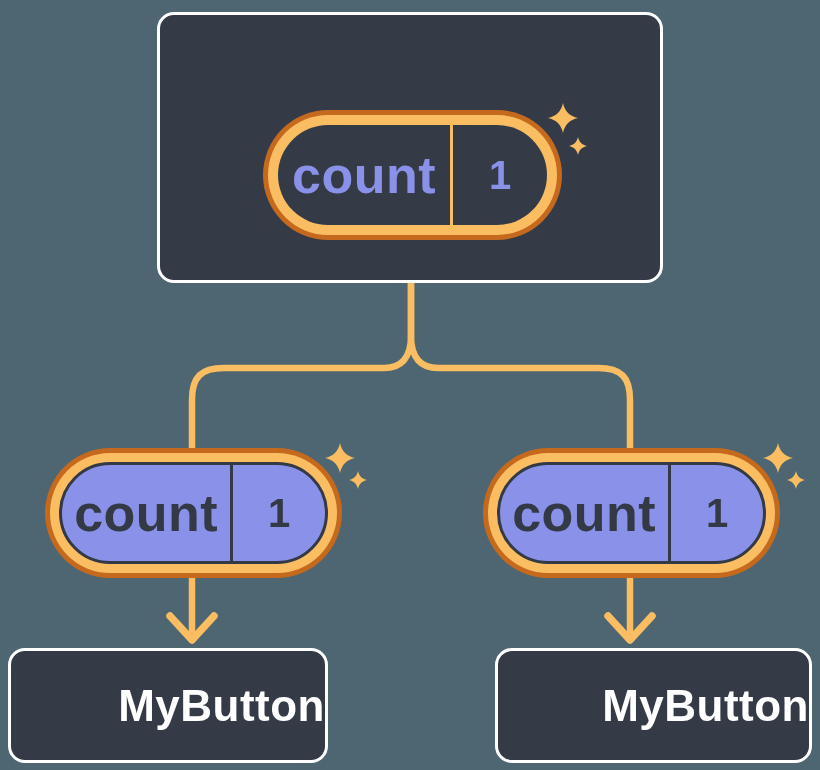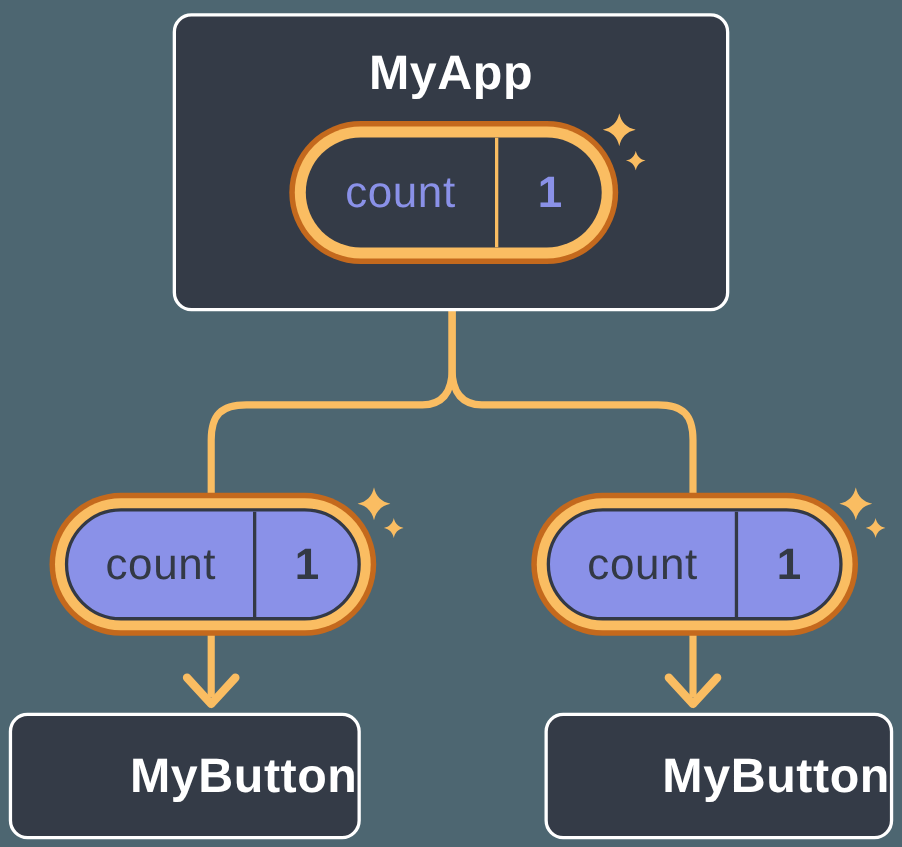--- a/index.html
+++ b/index.html
@@ -41,21 +41,21 @@
   .pill-inner{border-radius:999px;height:100%;display:flex;overflow:hidden}
   .root-pill{z-index:3}
   .child-pill{z-index:3}
   .root-pill .pill-inner{background:var(--panel)}
   .child-pill .pill-inner{background:var(--purple);border:3px solid var(--ink-dark)}
   .cell{display:flex;align-items:center;justify-content:center}
   .cell.name{flex:0 0 64%}
   .cell.value{flex:1}
   .root-pill .cell.value{border-left:3.5px solid var(--olight)}
   .child-pill .cell.value{border-left:3px solid var(--ink-dark)}
-  .state-name{font-size:40px;font-weight:400;letter-spacing:.5px;white-space:nowrap}
+  .state-name{font-size:52px;font-weight:700;letter-spacing:.5px;white-space:nowrap}
   .state-value{font-size:40px;font-weight:700}
   .root-pill .state-name,.root-pill .state-value{color:var(--purple)}
   .child-pill .state-name,.child-pill .state-value{color:var(--ink-dark)}
 
   
   .sparkle{position:absolute;z-index:4}
   .sparkle svg{display:block}
   .sparkle path{fill:var(--olight)}
 </style>
 </head>
@@ -64,21 +64,20 @@
 <div class="canvas">
 
   <svg class="connector" width="820" height="770" viewBox="0 0 820 770">
     <path d="M411 278 V336 C411 358 401 368 384 368 H224 C201 368 192 377 192 400 V634"></path>
     <path d="M411 278 V336 C411 358 421 368 438 368 H598 C621 368 630 377 630 400 V634"></path>
     <path class="head" d="M170 616 L192 640 L214 616"></path>
     <path class="head" d="M608 616 L630 640 L652 616"></path>
   </svg>
 
   <div class="component-box root-box" style="left:157px;top:12px;width:506px;height:271px">
-    <div class="component-title">MyApp</div>
 
     <div class="pill root-pill" style="left:103px;top:95px;width:299px;height:130px">
       <div class="pill-band">
         <div class="pill-inner">
           <div class="cell name">
             <span class="state-name">count</span>
           </div>
           <div class="cell value">
             <span class="state-value">1</span>
           </div>

